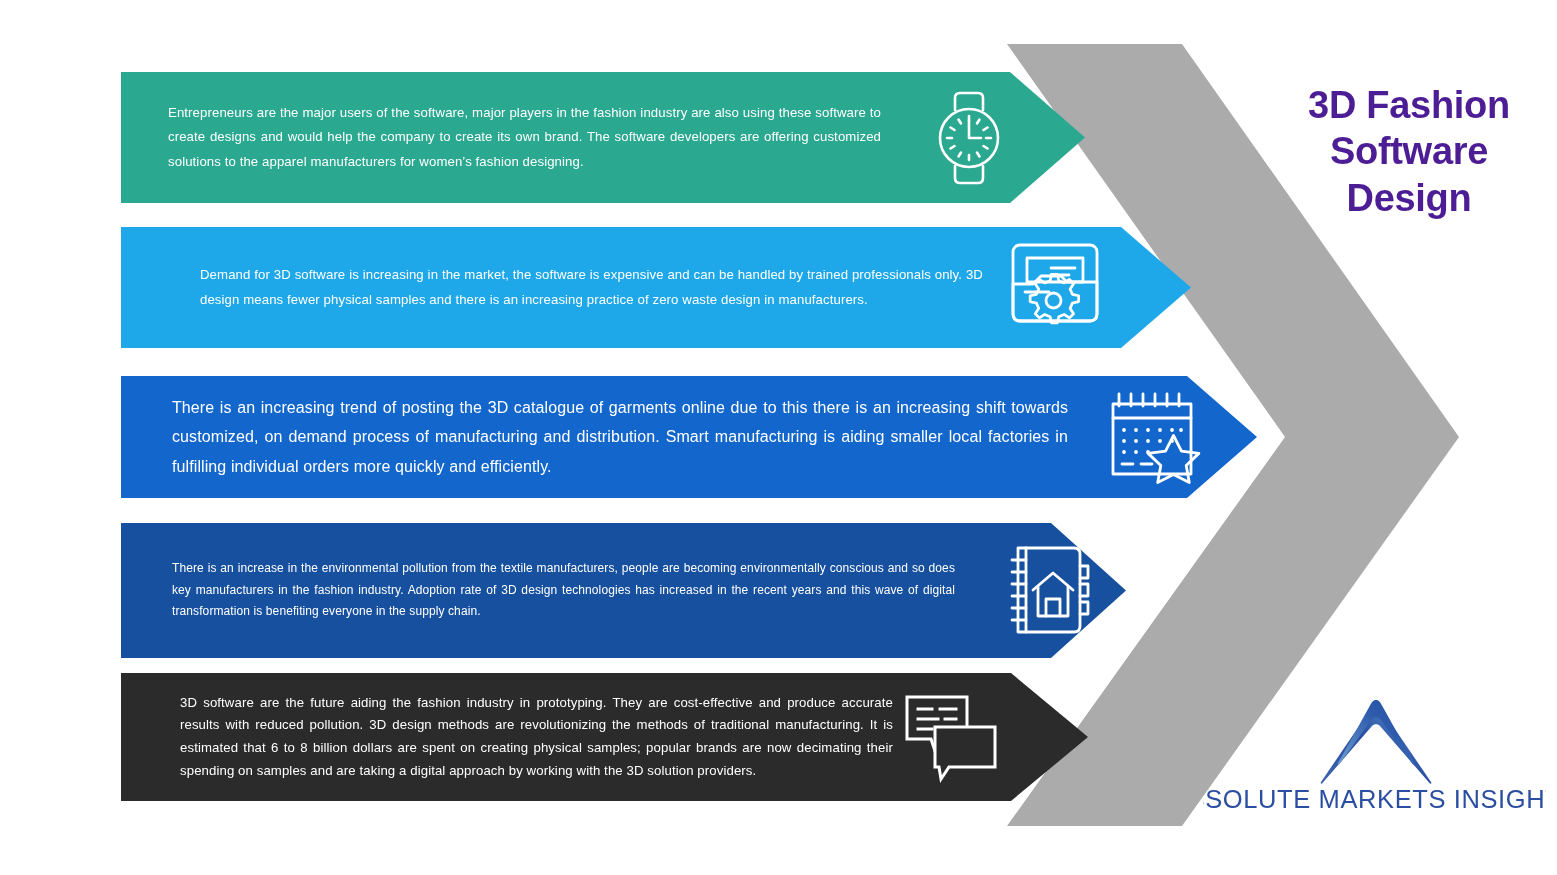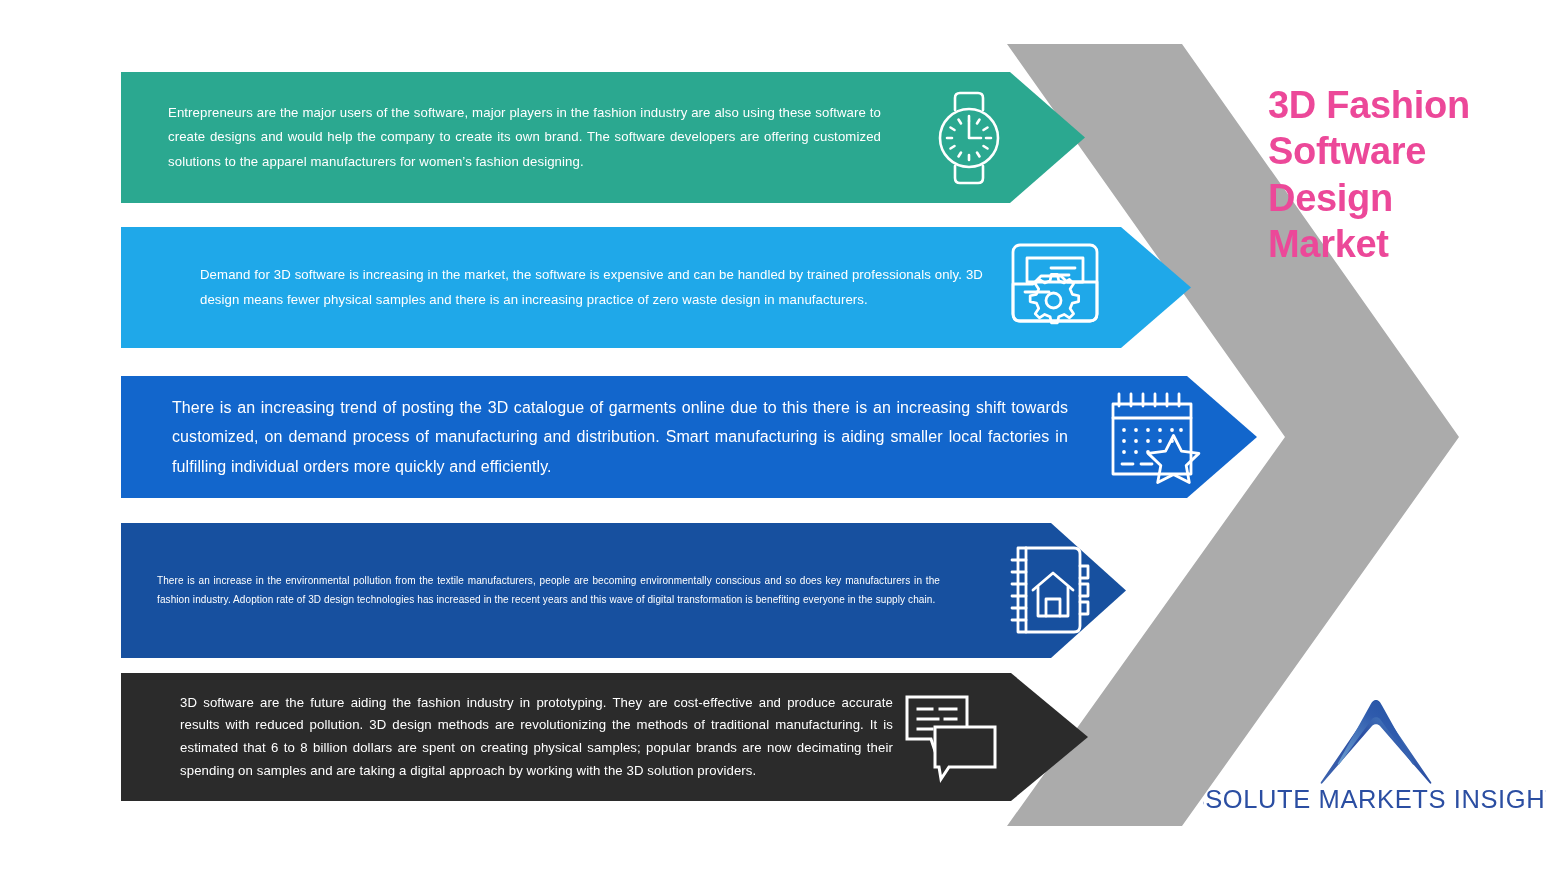--- a/index.html
+++ b/index.html
@@ -72,39 +72,39 @@
 
   #band-2 { left: 121px; top: 227px; width: 1070px; height: 121px; padding-left: 32px; }
   #band-2 .band-text { font-size: 13.2px; width: 783px; margin-left: 47px; }
   #band-2 .band-icon { left: 884px; top: 10px; }
 
   #band-3 { left: 121px; top: 376px; width: 1136px; height: 122px; }
   #band-3 .band-text { font-size: 16px; width: 896px; margin-left: 51px; }
   #band-3 .band-icon { left: 984px; top: 12px; }
 
   #band-4 { left: 121px; top: 523px; width: 1005px; height: 135px; }
-  #band-4 .band-text { font-size: 10px; width: 783px; margin-left: 36px; }
+  #band-4 .band-text { font-size: 12px; width: 783px; margin-left: 51px; }
   #band-4 .band-icon { left: 879px; top: 19px; }
 
   #band-5 { left: 121px; top: 673px; width: 967px;  height: 128px; padding-left: 12px; }
   #band-5 .band-text { font-size: 13.2px; width: 713px; margin-left: 47px; line-height: 1.72; }
   #band-5 .band-icon { left: 780px; top: 20px; }
 
   
   #title-block {
     position: absolute;
     left: 1268px;
     top: 82px;
     width: 282px;
-    text-align: left;
+    text-align: center;
     font-family: "Liberation Sans", sans-serif;
     font-weight: bold;
     font-size: 38px;
     line-height: 1.22;
-    color: #ec4899;
+    color: #4c1d95;
     letter-spacing: -0.3px;
   }
 
   
   #logo-block {
     position: absolute;
     left: 1203px;
     top: 700px;
     width: 345px;
     text-align: center;
@@ -235,21 +235,20 @@
         <path d="M17 16 L31 16 M39 16 L55 16 M17 26 L37 26 M44 26 L55 26 M17 36 L31 36 M39 36 L55 36"></path>
         <path d="M34 34 L94 34 L94 74 L48 74 L40 86 L38 74 L34 74 Z" fill="#2B2B2B"></path>
       </g>
     </svg>
   </div>
 
   <div id="title-block">
     <div>3D Fashion</div>
     <div>Software</div>
     <div>Design</div>
-    <div>Market</div>
   </div>
 
   <div id="logo-block">
     <svg id="logo-mark" width="190" height="84" viewBox="0 0 190 84" xmlns="http://www.w3.org/2000/svg">
       <defs>
         <linearGradient id="lg-outer" x1="0" y1="1" x2="1" y2="0">
           <stop offset="0%" stop-color="#3E64AE"></stop>
           <stop offset="50%" stop-color="#2B4EA2"></stop>
           <stop offset="100%" stop-color="#5FA3D8"></stop>
         </linearGradient>

